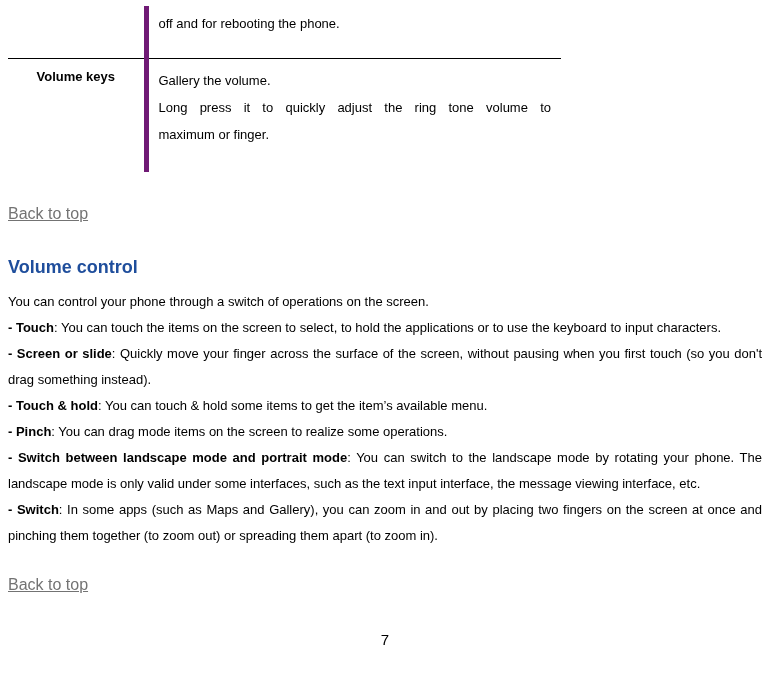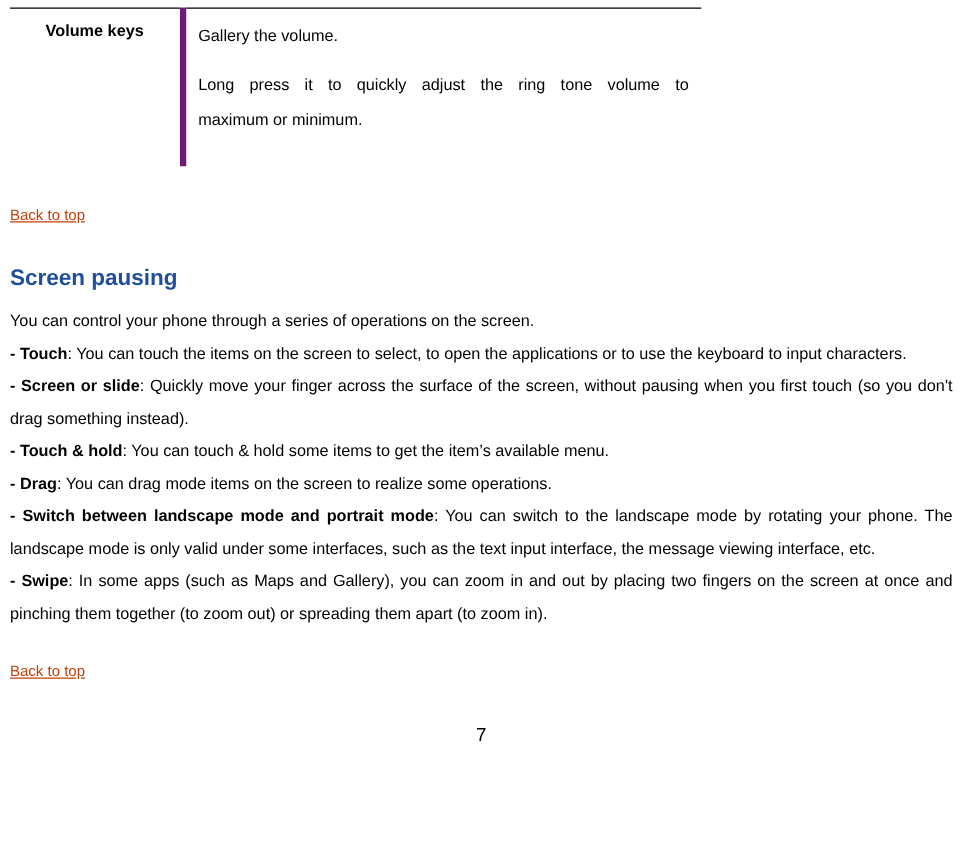--- a/index.html
+++ b/index.html
@@ -29,26 +29,25 @@
     }
     td.desc-col {
       text-align: justify;
     }
     tr.row-sep td {
       border-top: 1px solid #000;
     }
     .spread {
       text-align: justify;
       text-align-last: justify;
-      margin-top: 12px;
     }
     .back-link {
-      color: #c2410c;
+      color: #737373;
       text-decoration: underline;
-      font-size: 12px;
+      font-size: 16px;
       display: inline-block;
       margin: 12px 0 18px 0;
     }
     h2.section-heading {
       color: #1F4E9C;
       font-size: 18px;
       font-weight: bold;
       margin: 10px 0 8px 0;
     }
     .body-text {
@@ -63,61 +62,67 @@
     }
     b { font-weight: bold; }
   </style>
 </head>
 <body>
 
 
 
 <table>
   <tbody>
+      <tr>
+    <td class="key-col"></td>
+    <td class="desc-col">
+      <span>off and for rebooting the phone.</span>
+    </td>
+  </tr>
   <tr class="row-sep">
     <td class="key-col">
       <span>Volume keys</span>
     </td>
     <td class="desc-col" style="line-height:2.1;">
       <div>Gallery the volume.</div>
       <div class="spread">Long press it to quickly adjust the ring tone volume to</div>
-      <div>maximum or minimum.</div>
+      <div>maximum or finger.</div>
     </td>
   </tr>
 </tbody>
   </table>
 
 <a href="#" class="back-link">Back to top</a>
 
-<h2 class="section-heading">Screen pausing</h2>
+<h2 class="section-heading">Volume control</h2>
 
-<p class="body-text">You can control your phone through a series of operations on the screen.</p>
+<p class="body-text">You can control your phone through a switch of operations on the screen.</p>
 
 <p class="body-text">
-  <b>- Touch</b><span>: You can touch the items on the screen to select, to open the applications or to use the keyboard to input characters.</span>
+  <b>- Touch</b><span>: You can touch the items on the screen to select, to hold the applications or to use the keyboard to input characters.</span>
 </p>
 
 <p class="body-text">
   <b>- Screen or slide</b><span>: Quickly move your finger across the surface of the screen, without pausing when you first touch (so you don't drag something instead).</span>
 </p>
 
 <p class="body-text">
   <b>- Touch &amp; hold</b><span>: You can touch &amp; hold some items to get the item’s available menu.</span>
 </p>
 
 <p class="body-text">
-  <b>- Drag</b><span>: You can drag mode items on the screen to realize some operations.</span>
+  <b>- Pinch</b><span>: You can drag mode items on the screen to realize some operations.</span>
 </p>
 
 <p class="body-text">
   <b>- Switch between landscape mode and portrait mode</b><span>: You can switch to the landscape mode by rotating your phone. The landscape mode is only valid under some interfaces, such as the text input interface, the message viewing interface, etc.</span>
 </p>
 
 <p class="body-text">
-  <b>- Swipe</b><span>: In some apps (such as Maps and Gallery), you can zoom in and out by placing two fingers on the screen at once and pinching them together (to zoom out) or spreading them apart (to zoom in).</span>
+  <b>- Switch</b><span>: In some apps (such as Maps and Gallery), you can zoom in and out by placing two fingers on the screen at once and pinching them together (to zoom out) or spreading them apart (to zoom in).</span>
 </p>
 
 <a href="#" class="back-link" style="margin-top:24px;">Back to top</a>
 
 <div class="page-num">7</div>
 
 
 
 
 </body></html>

